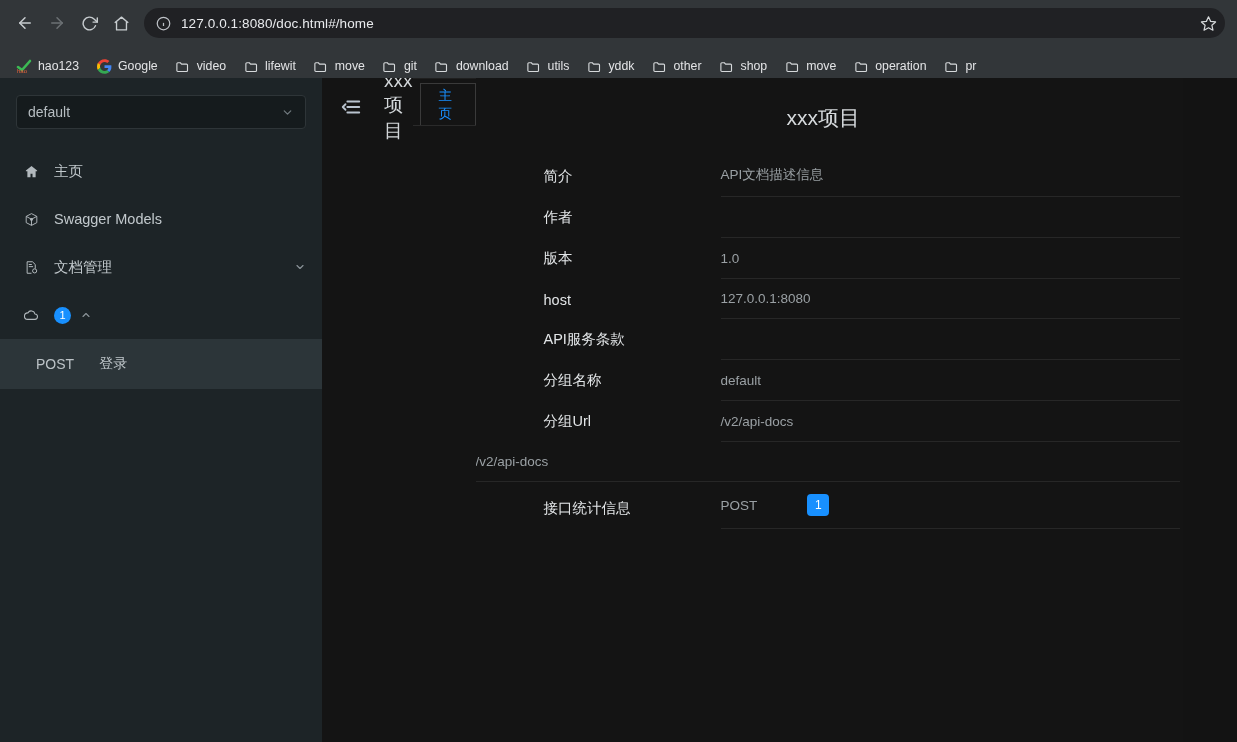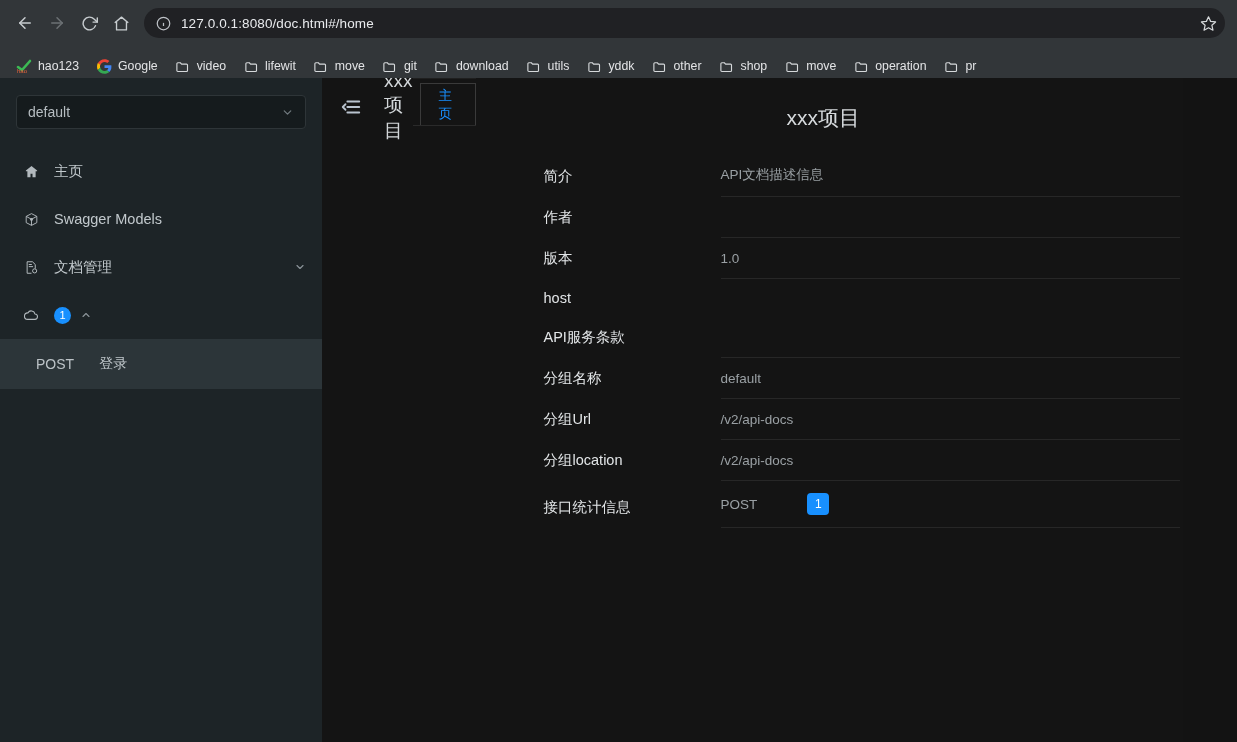--- a/index.html
+++ b/index.html
@@ -427,35 +427,35 @@
         <div class="info-row">
           <div class="lbl">作者</div>
           <div class="val"></div>
         </div>
         <div class="info-row">
           <div class="lbl">版本</div>
           <div class="val">1.0</div>
         </div>
         <div class="info-row">
           <div class="lbl">host</div>
+          <div class="val">127.0.0.1:8080</div>
         </div>
         <div class="info-row">
           <div class="lbl">API服务条款</div>
           <div class="val"></div>
         </div>
         <div class="info-row">
           <div class="lbl">分组名称</div>
           <div class="val">default</div>
         </div>
         <div class="info-row">
           <div class="lbl">分组Url</div>
           <div class="val">/v2/api-docs</div>
         </div>
         <div class="info-row">
-          <div class="lbl">分组location</div>
           <div class="val">/v2/api-docs</div>
         </div>
 
         <div class="info-row">
           <div class="lbl">接口统计信息</div>
           <div class="val">
             <span class="stat-wrap">
               <span>POST</span>
               <span class="stat-badge">1</span>
             </span>

